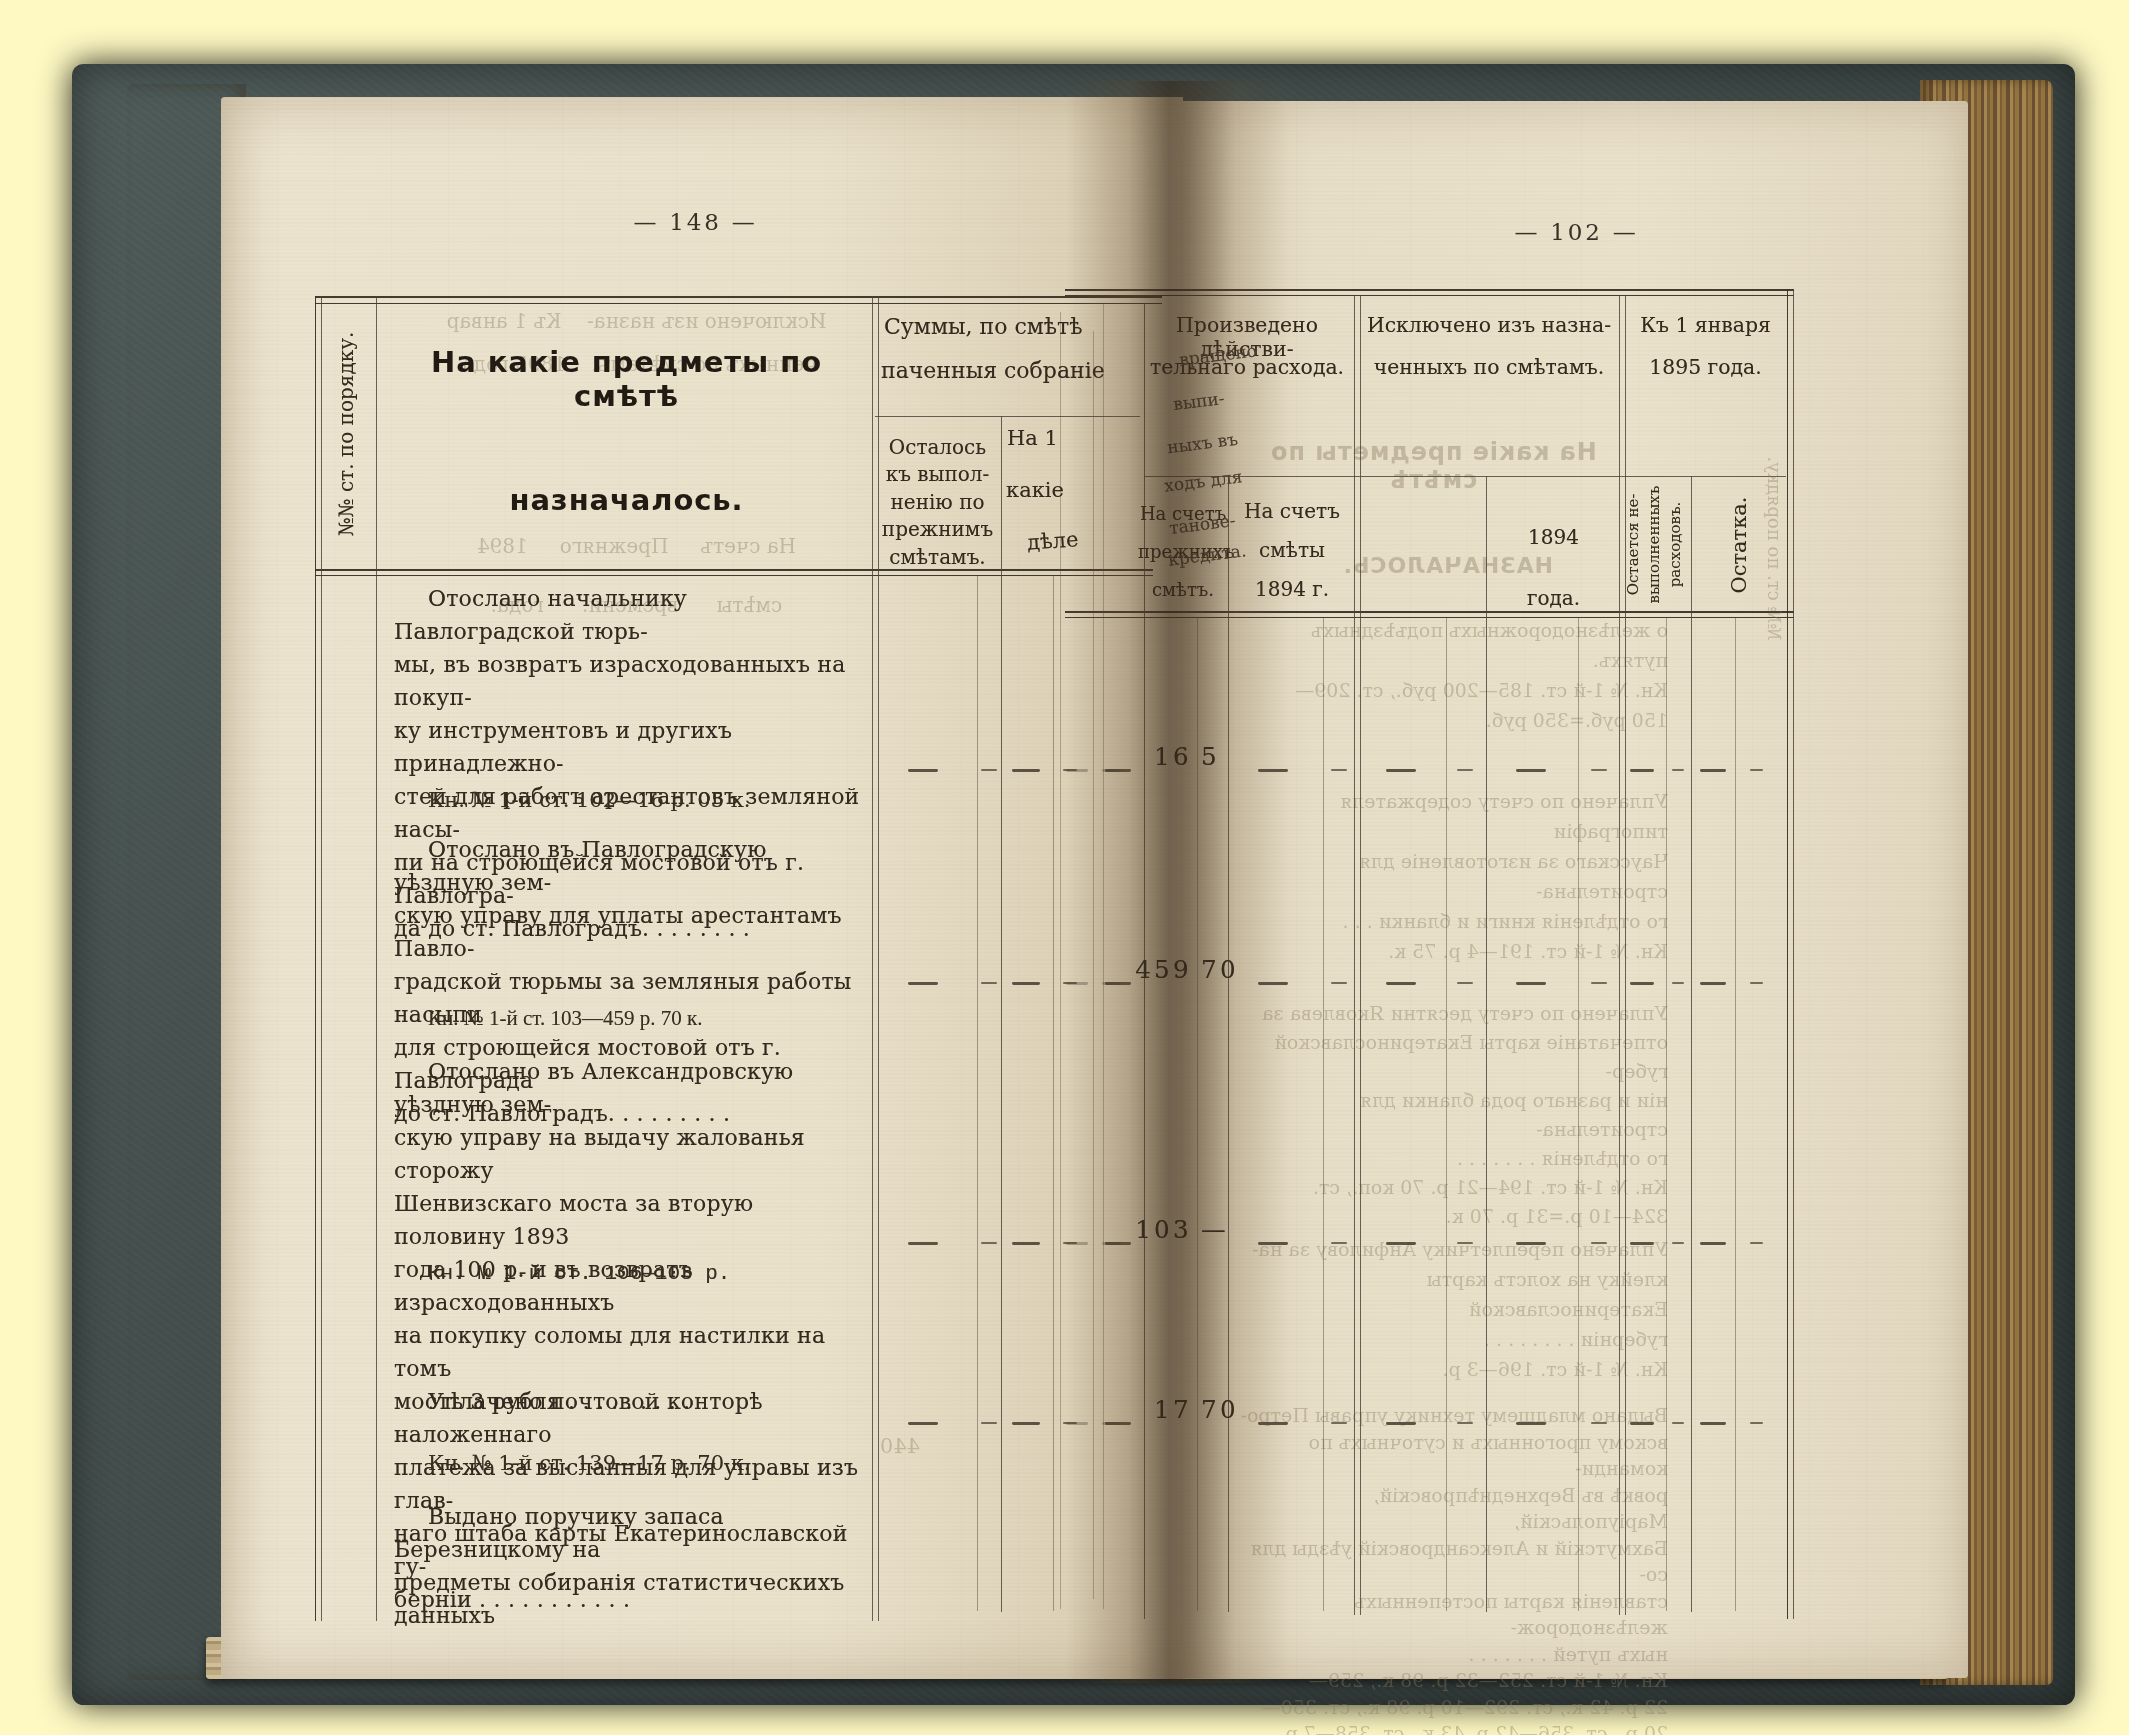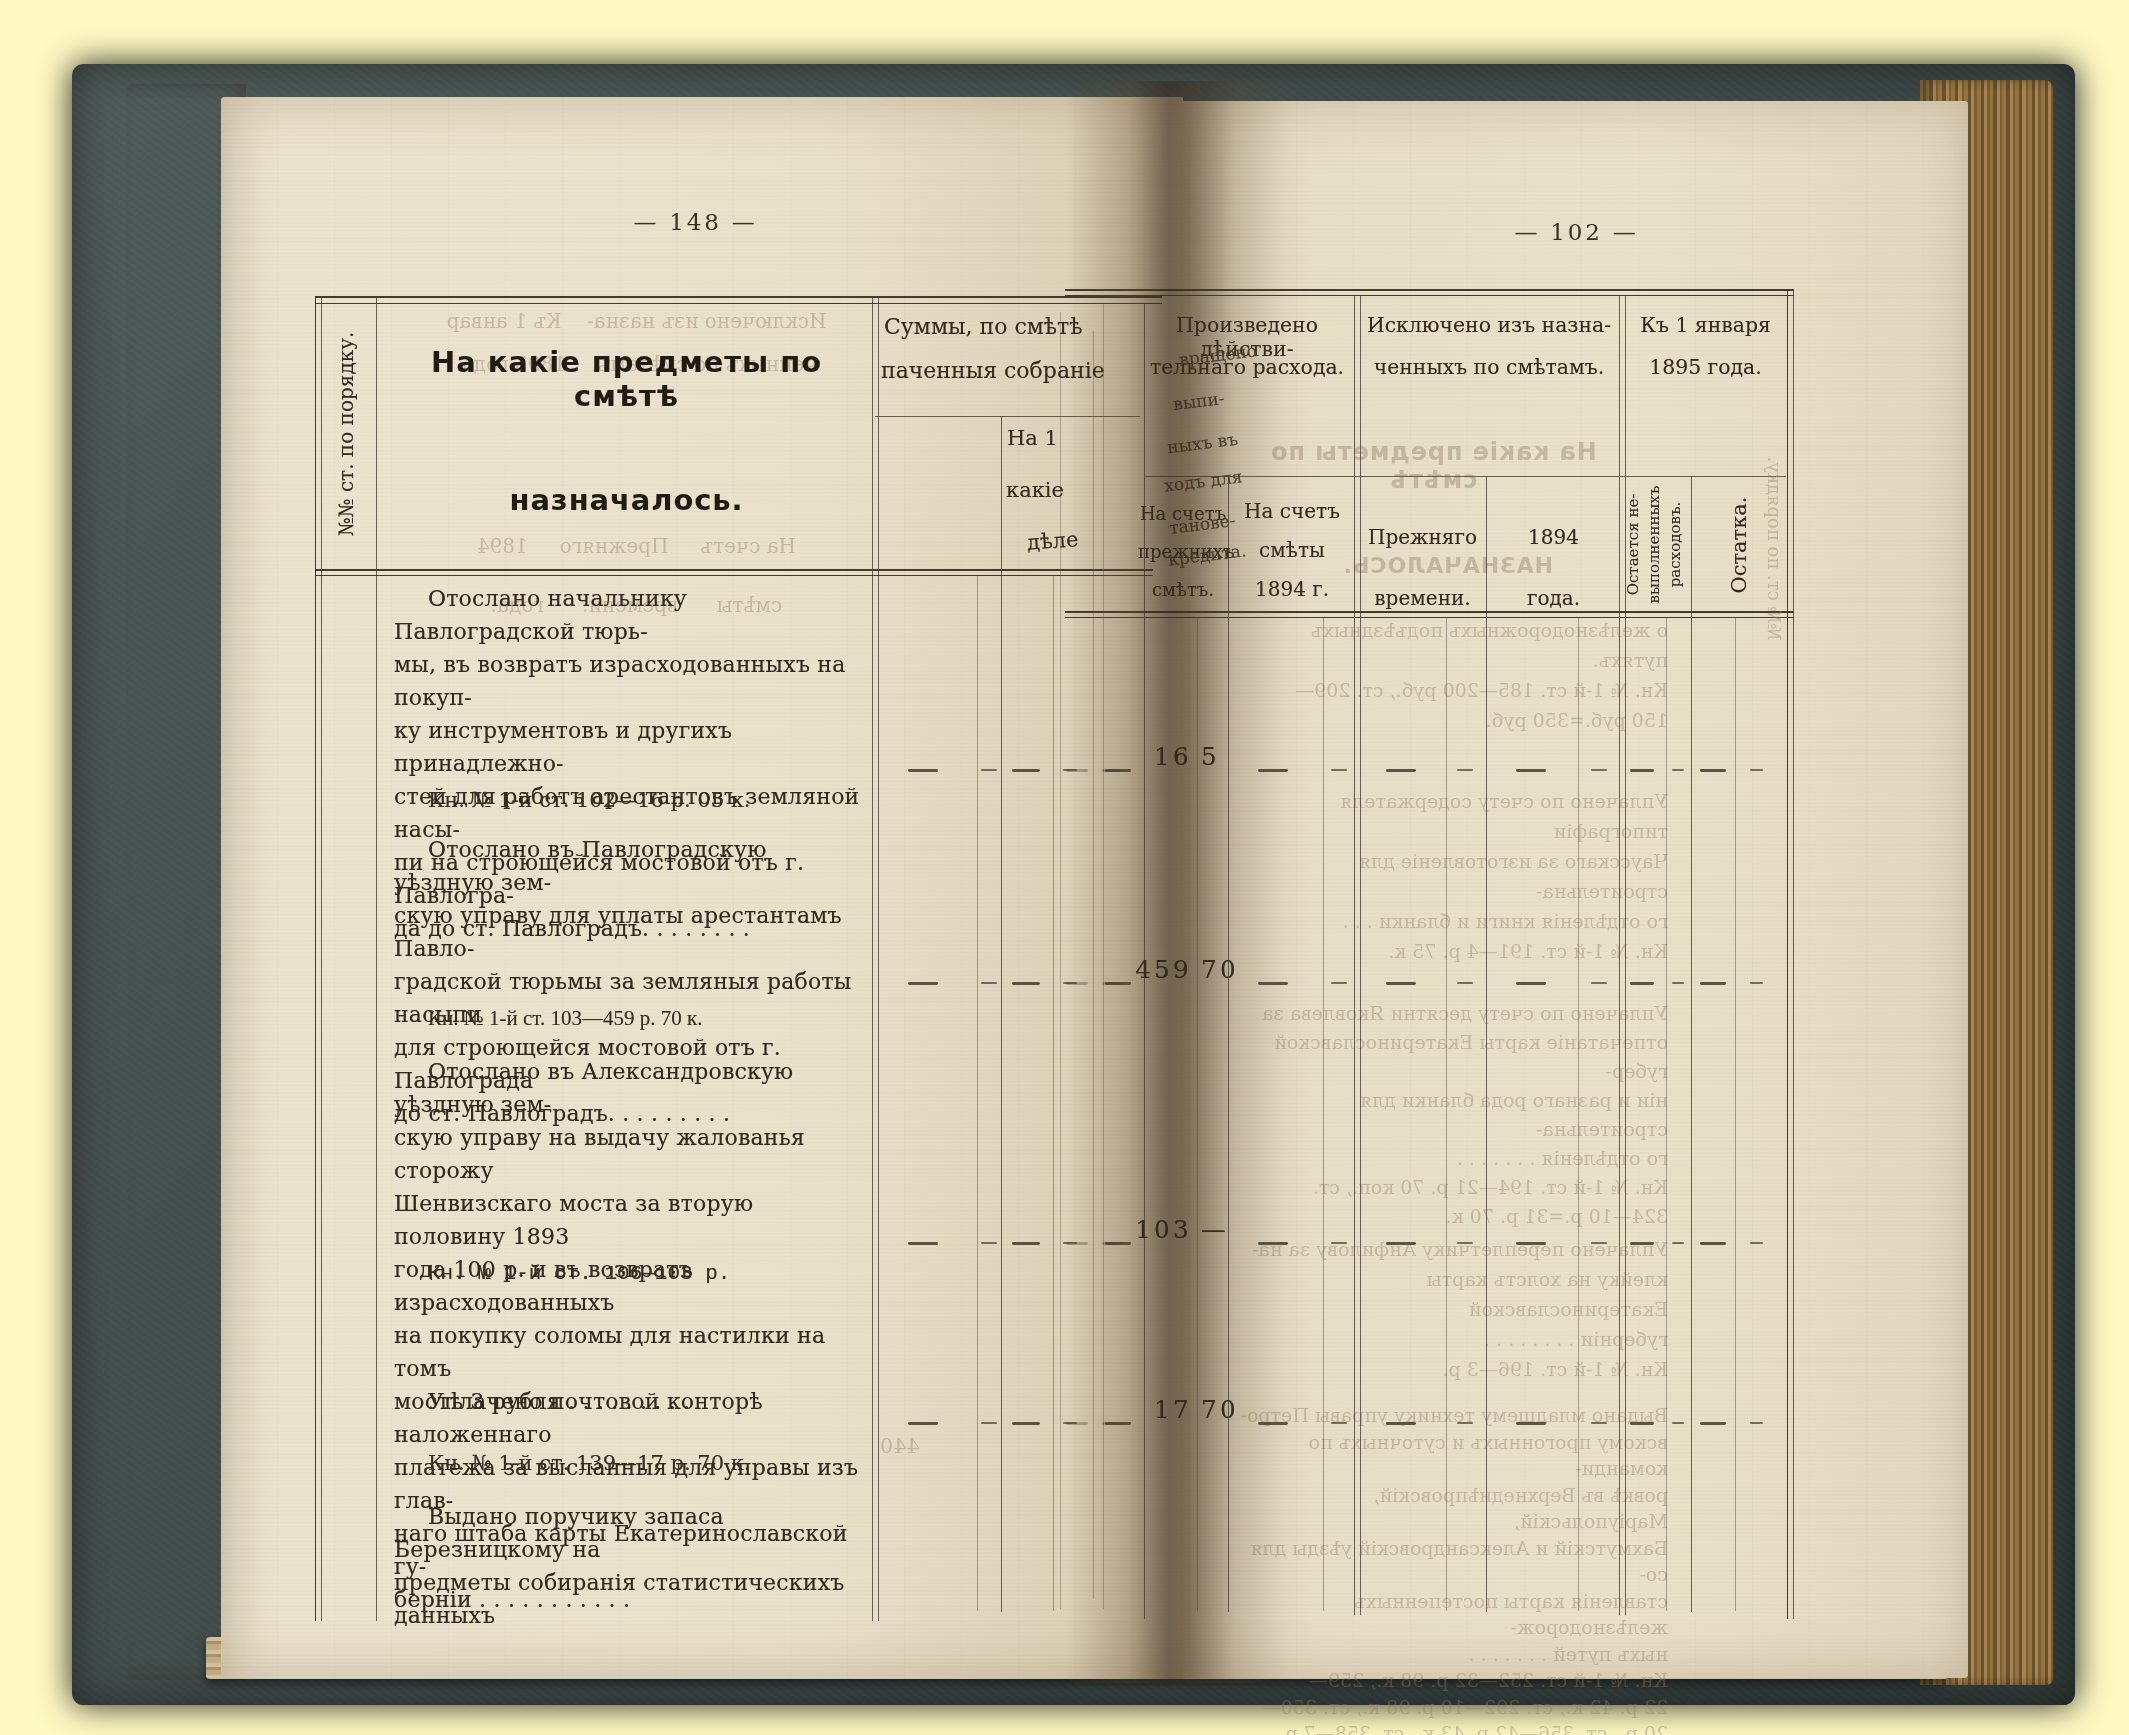--- a/index.html
+++ b/index.html
@@ -71,33 +71,33 @@
   <div class="t c pgnum" style="left:615px;top:209px;width:161px;">— 148 —</div>
   <div class="t c pgnum" style="left:1496px;top:219px;width:161px;">— 102 —</div>
 
   <div class="rotbox" style="left:316px;top:297px;width:60px;height:274px;">
     <div class="rot hdr" style="font-size:20px;">№№ ст. по порядку.</div>
   </div>
   <div class="t c bh" style="left:379px;top:345px;width:495px;font-size:29px;">На какіе предметы по смѣтѣ</div>
   <div class="t c bh" style="left:379px;top:483px;width:495px;font-size:29px;">назначалось.</div>
   <div class="t hdr" style="left:884px;top:314px;width:293px;font-size:22px;">Суммы, по смѣтѣ</div>
   <div class="t hdr" style="left:881px;top:358px;width:293px;font-size:22px;">паченныя собраніе</div>
+  <div class="t c hdr" style="left:878px;top:434px;width:119px;font-size:20px;line-height:27.4px;">Осталось<br>къ выпол-<br>ненію по<br>прежнимъ<br>смѣтамъ.</div>
   <div class="t hdr" style="left:1007px;top:426px;font-size:21px;">На 1</div>
   <div class="t hdr" style="left:1006px;top:478px;font-size:21px;">какіе</div>
   <div class="t hdr" style="left:1027px;top:529px;font-size:21px;transform:rotate(-4deg);">дѣле</div>
 
   <div class="t c hdr" style="left:1140px;top:313px;width:214px;font-size:20.4px;">Произведено дѣйстви-</div>
   <div class="t c hdr" style="left:1140px;top:355px;width:214px;font-size:20.4px;">тельнаго расхода.</div>
   <div class="t c hdr" style="left:1360px;top:313px;width:258px;font-size:20.4px;">Исключено изъ назна-</div>
   <div class="t c hdr" style="left:1360px;top:355px;width:258px;font-size:20.4px;text-align:center;">ченныхъ по смѣтамъ.</div>
   <div class="t c hdr" style="left:1625px;top:313px;width:161px;font-size:20.4px;">Къ 1 января</div>
   <div class="t c hdr" style="left:1625px;top:355px;width:161px;font-size:20.4px;">1895 года.</div>
   <div class="t c hdr" style="left:1138px;top:495px;width:90px;font-size:18px;line-height:38px;">На счетъ<br>прежнихъ<br>смѣтъ.</div>
   <div class="t c hdr" style="left:1230px;top:492px;width:124px;font-size:20px;line-height:39px;">На счетъ<br>смѣты<br>1894 г.</div>
-  <div class="t c hdr" style="left:1360px;top:507px;width:125px;font-size:20px;line-height:61px;">Прежняго<br>времени.</div>
   <div class="t c hdr" style="left:1487px;top:507px;width:133px;font-size:20px;line-height:61px;">1894<br>года.</div>
   <div class="rotbox" style="left:1620px;top:477px;width:70px;height:135px;">
     <div class="rot c hdr" style="font-size:15px;line-height:21px;">Остается не-<br>выполненныхъ<br>расходовъ.</div>
   </div>
   <div class="rotbox" style="left:1691px;top:477px;width:95px;height:135px;">
     <div class="rot hdr" style="font-size:21px;">Остатка.</div>
   </div>
 
   <div id="foldfrags">
       <div class="foldfrag" style="left: 1179px; top: 345px;">вращено</div>

